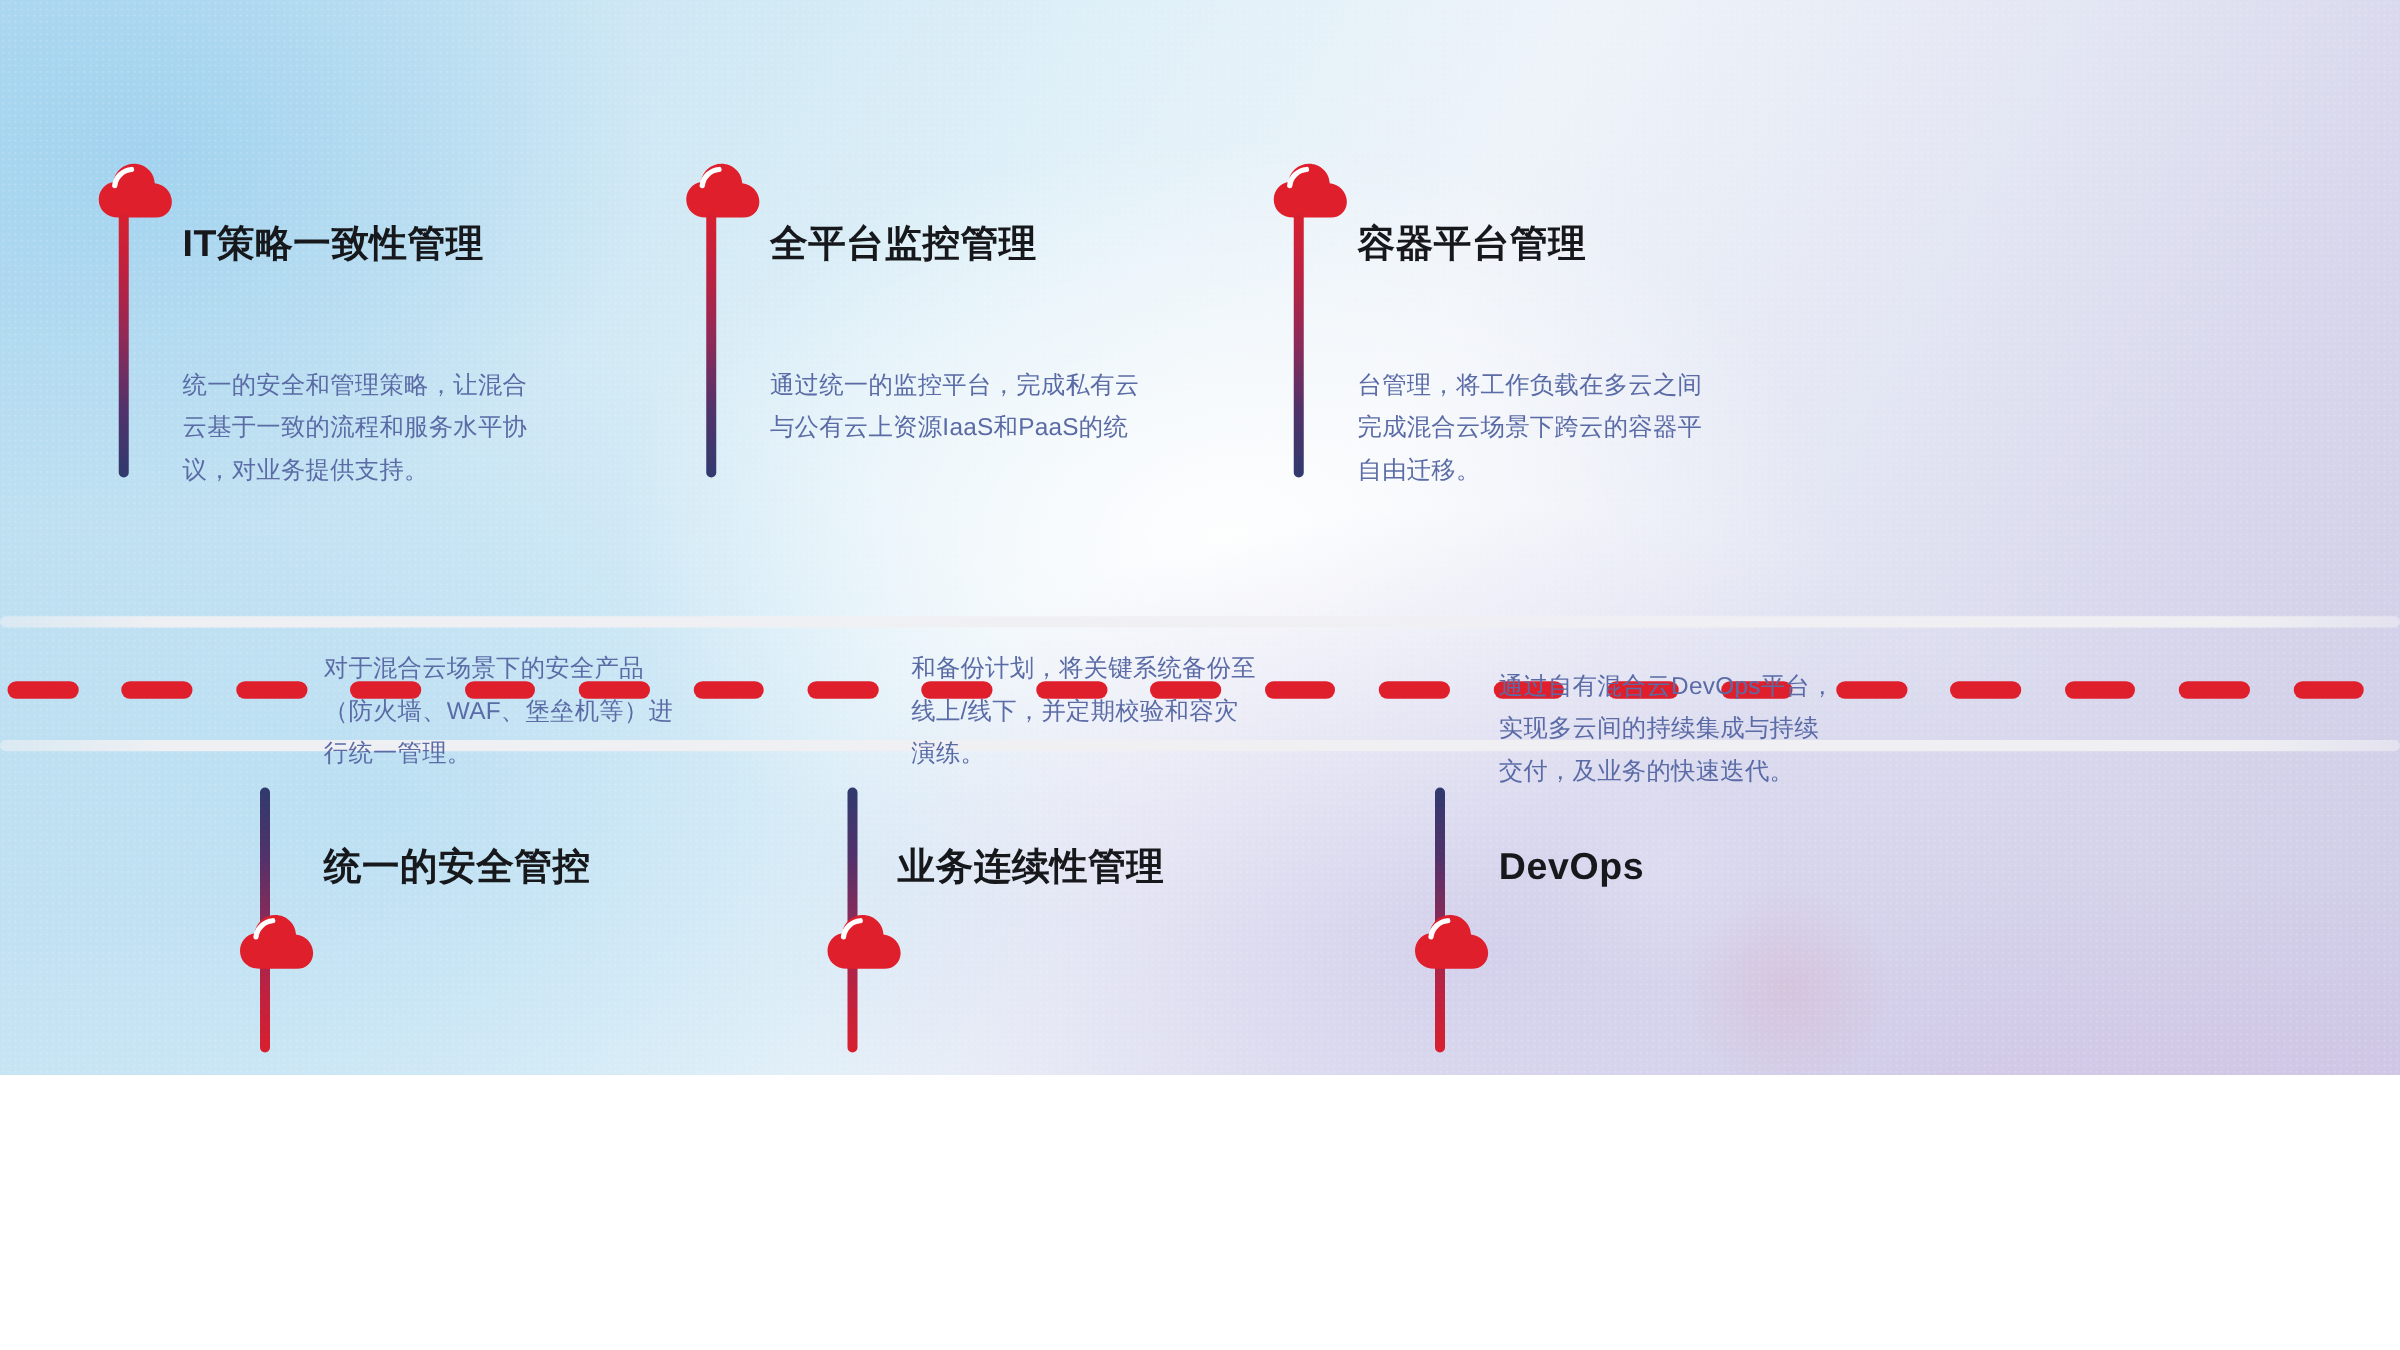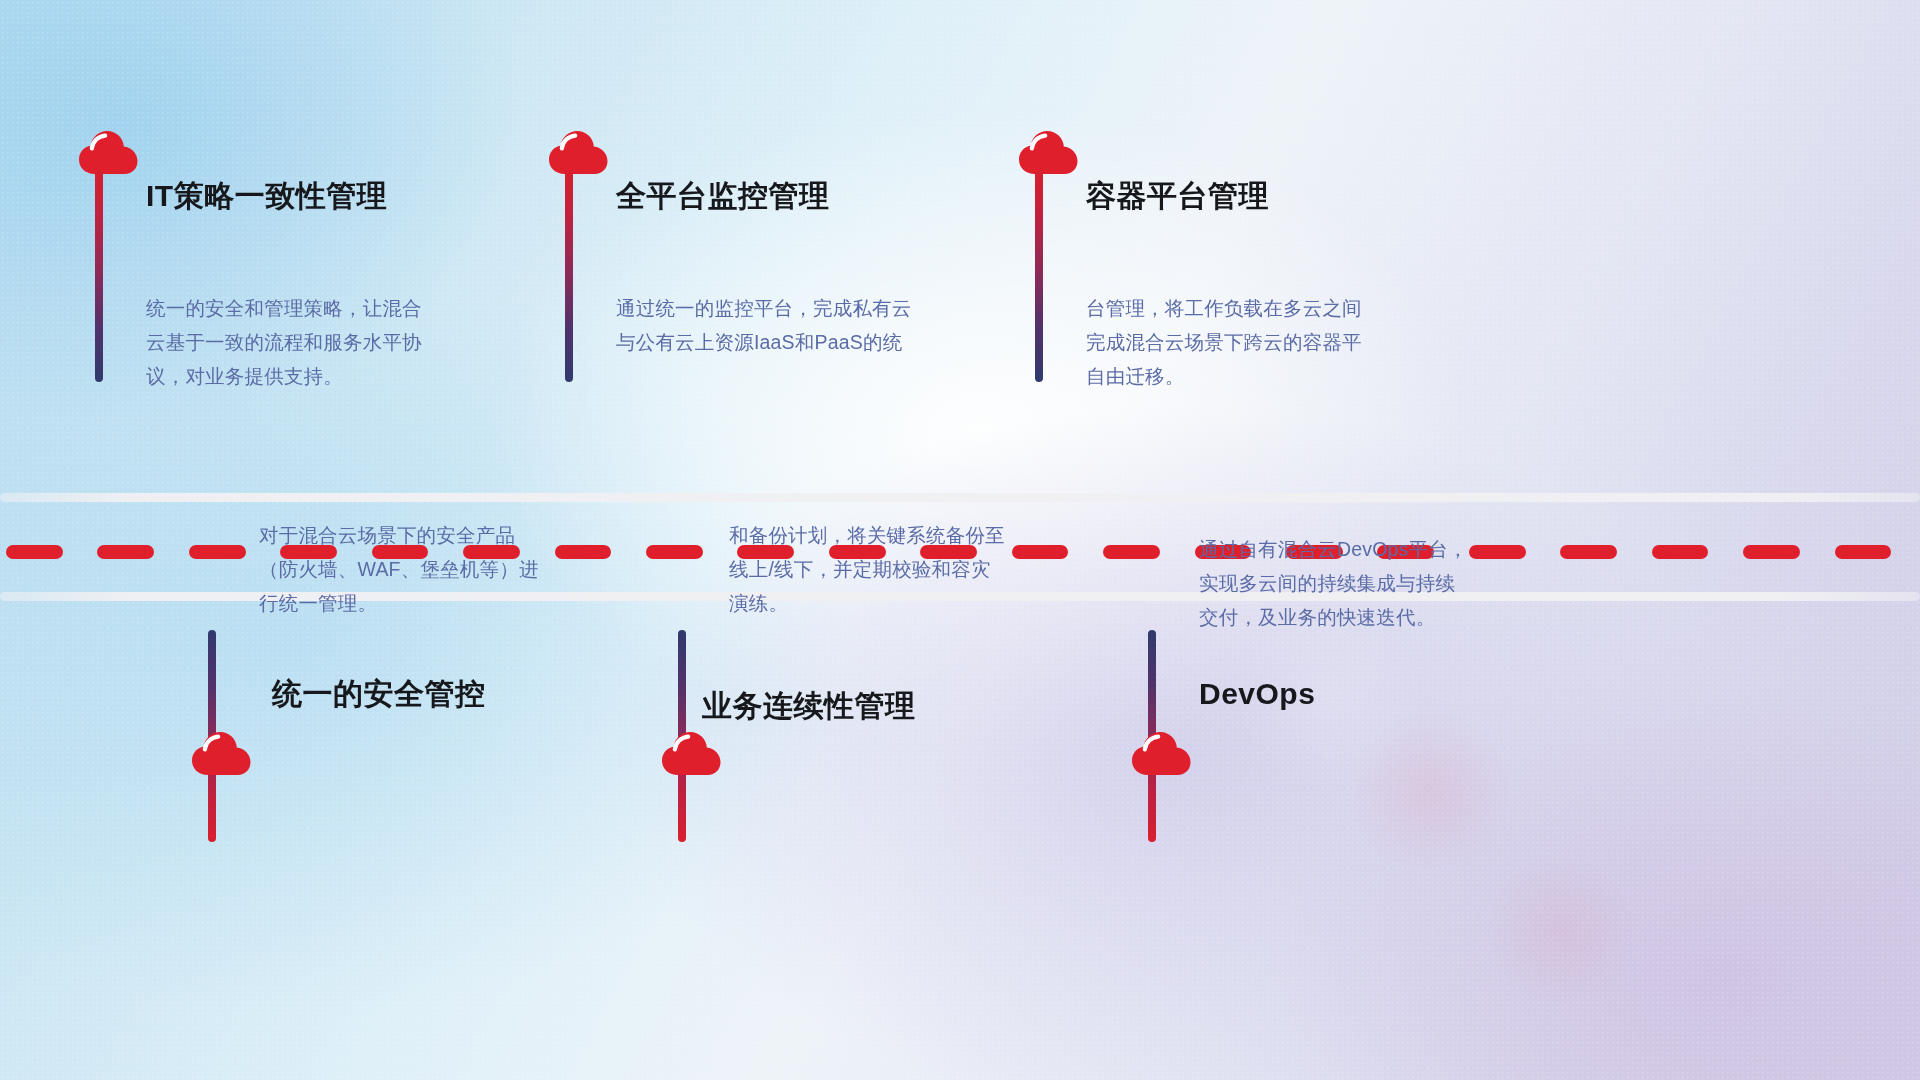--- a/index.html
+++ b/index.html
@@ -1,21 +1,21 @@
 <!DOCTYPE html>
 <html><head>
 <meta charset="utf-8">
 <style>
   * { margin:0; padding:0; box-sizing:border-box; }
   html, body {
     width:1920px; height:1080px; overflow:hidden;
     font-family:"Liberation Sans","DejaVu Sans",sans-serif;
   }
   #stage {
-    position:relative; width:1920px; height:1080px; overflow:hidden;
+    position:relative; width:1920px; height:860px; overflow:hidden;
     background:
       radial-gradient(ellipse 820px 520px at 1180px 760px, rgba(197,188,228,0.55) 0%, rgba(197,188,228,0.0) 68%),
       radial-gradient(ellipse 640px 420px at 1720px 980px, rgba(205,186,224,0.60) 0%, rgba(205,186,224,0.0) 70%),
       radial-gradient(ellipse 700px 460px at 980px 430px, rgba(255,255,255,0.92) 0%, rgba(255,255,255,0.0) 70%),
       radial-gradient(ellipse 560px 420px at 120px 120px, rgba(150,205,238,0.70) 0%, rgba(150,205,238,0.0) 72%),
       radial-gradient(ellipse 760px 520px at 300px 640px, rgba(168,214,240,0.55) 0%, rgba(168,214,240,0.0) 72%),
       linear-gradient(118deg,#b7dcf0 0%,#c9e5f3 18%,#dff0f8 38%,#eef3f9 54%,#e3e6f3 70%,#d7d6ec 84%,#cfcbe6 100%);
   }
   
   #grain {
@@ -142,37 +142,37 @@
     </div>
   <div class="rule" id="rule-bottom"></div>
 
   <div class="col">
     <div class="stem up" style="left:208px; top:630px; height:212px;"></div>
     <div class="body" style="left:259px; top:518px; width:380px;">
       <span class="ln">对于混合云场景下的安全产品</span>
       <span class="ln">（防火墙、WAF、堡垒机等）进</span>
       <span class="ln">行统一管理。</span>
     </div>
-    <div class="title" style="left:259px; top:676px;margin-left:13px;">统一的安全管控</div>
+    <div class="title" style="left:259px; top:676px;">统一的安全管控</div>
     <div class="cloud" style="left:191px; top:731px;">
       <svg viewBox="0 0 62 45" xmlns="http://www.w3.org/2000/svg">
         <path d="M17 44 C7 44 1 37.5 1 29.5 C1 22.5 6 16.8 12.8 15.6 C13.6 7.4 20.6 1 29.2 1 C38.1 1 45.4 7.9 45.8 16.5 C53.5 17.2 59.5 23.6 59.5 31.3 C59.5 38.5 54.2 44 46.6 44 Z" fill="#e01f2d"></path>
         <path d="M13.8 18.5 C14.6 11.3 20.4 6.2 27.2 5.6" stroke="#ffffff" stroke-width="4.2" stroke-linecap="round" fill="none"></path>
       </svg>
     </div>
   </div>
 
   <div class="col">
     <div class="stem up" style="left:678px; top:630px; height:212px;"></div>
     <div class="body" style="left:729px; top:518px; width:390px;">
       <span class="ln">和备份计划，将关键系统备份至</span>
       <span class="ln">线上/线下，并定期校验和容灾</span>
       <span class="ln">演练。</span>
     </div>
-    <div class="title" style="left:702px; top:676px;margin-top:12px;">业务连续性管理</div>
+    <div class="title" style="left:718px; top:676px;">业务连续性管理</div>
     <div class="cloud" style="left:661px; top:731px;">
       <svg viewBox="0 0 62 45" xmlns="http://www.w3.org/2000/svg">
         <path d="M17 44 C7 44 1 37.5 1 29.5 C1 22.5 6 16.8 12.8 15.6 C13.6 7.4 20.6 1 29.2 1 C38.1 1 45.4 7.9 45.8 16.5 C53.5 17.2 59.5 23.6 59.5 31.3 C59.5 38.5 54.2 44 46.6 44 Z" fill="#e01f2d"></path>
         <path d="M13.8 18.5 C14.6 11.3 20.4 6.2 27.2 5.6" stroke="#ffffff" stroke-width="4.2" stroke-linecap="round" fill="none"></path>
       </svg>
     </div>
   </div>
 
   <div class="col">
     <div class="stem up" style="left:1148px; top:630px; height:212px;"></div>

